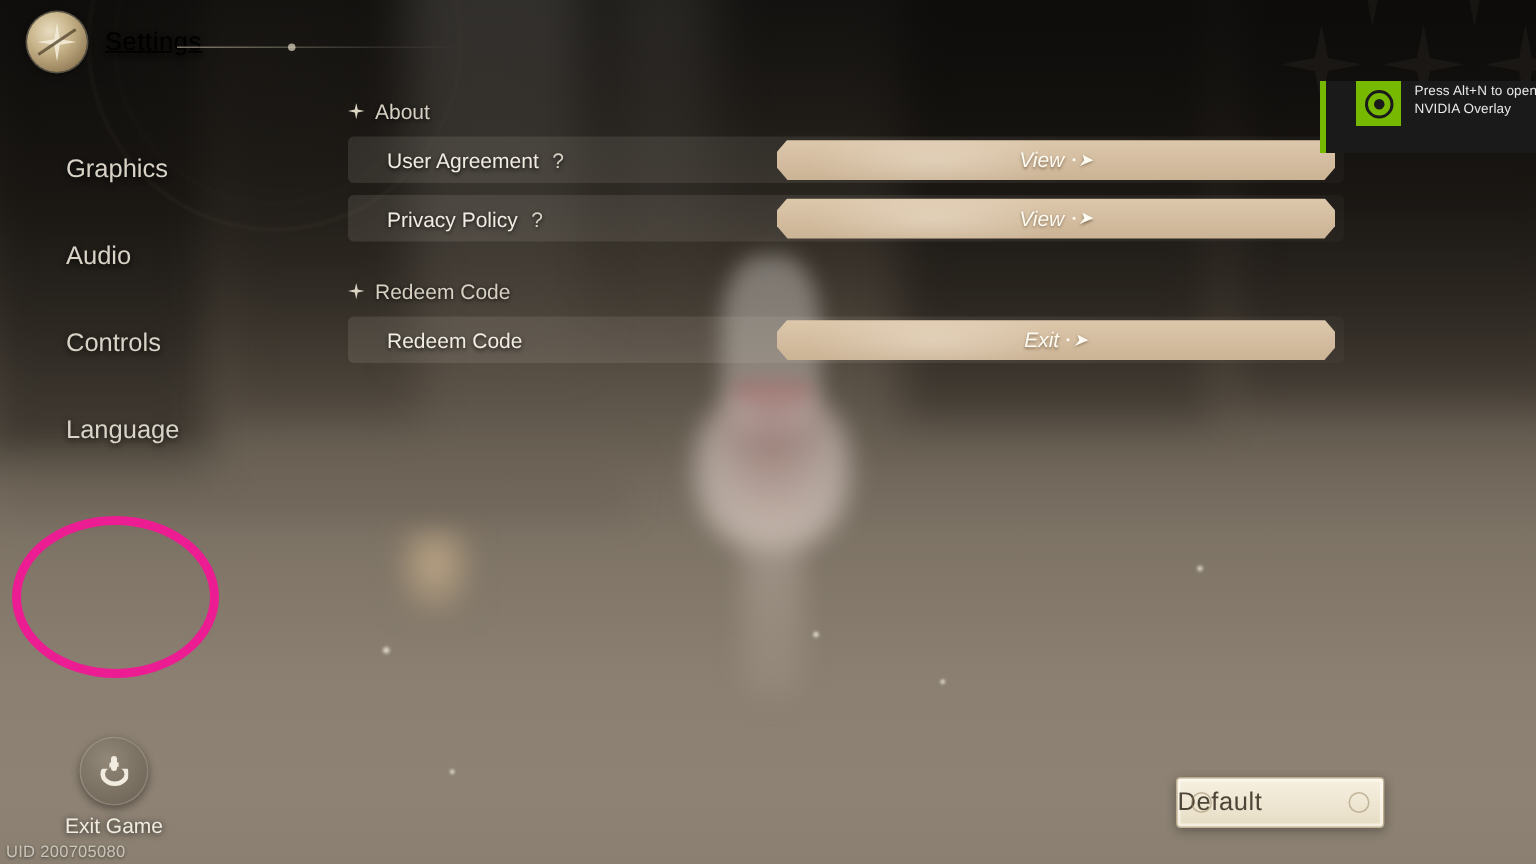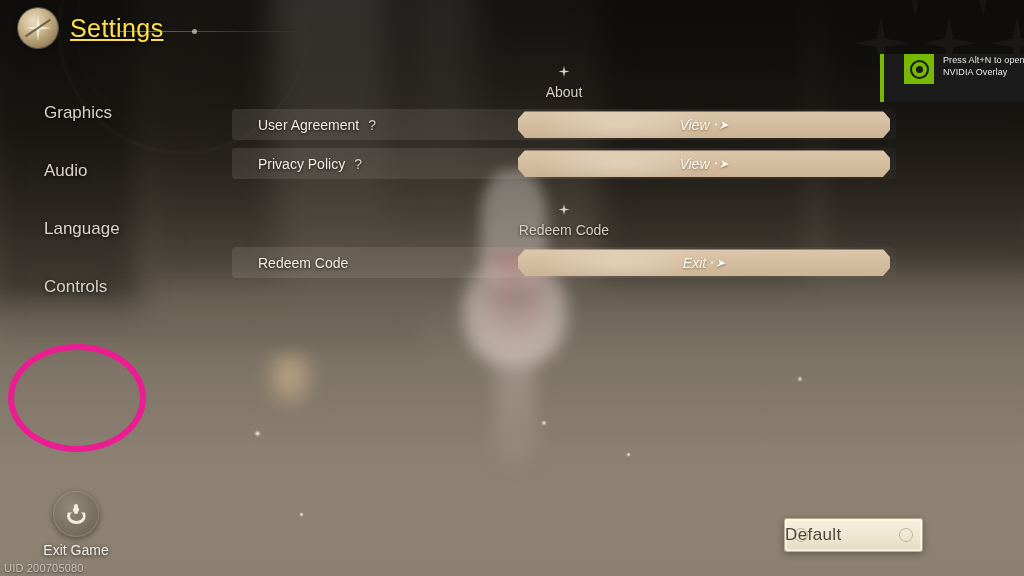--- a/index.html
+++ b/index.html
@@ -164,21 +164,21 @@
     background: #f2ead6;
     clip-path: polygon(50% 0%, 57% 43%, 100% 50%, 57% 57%, 50% 100%, 43% 57%, 0% 50%, 43% 43%);
     opacity: .92;
   }
   .header-emblem .bar {
     position: absolute; width: 30px; height: 2px; background: rgba(80,66,44,.75);
     transform: rotate(-34deg);
   }
 
   .header-title {
-    font-size: 25px; color: #fde047; letter-spacing: .4px;
+    font-size: 17px; color: #000000; letter-spacing: .4px;
     text-shadow: 0 2px 5px rgba(0,0,0,.85);
     text-decoration: underline;
   }
 
   .header-rule {
     position: absolute; left: 118px; top: 31px; width: 190px; height: 1px;
     background: linear-gradient(90deg, rgba(214,204,182,.55), rgba(214,204,182,.12) 70%, rgba(214,204,182,0));
   }
   .header-rule::after {
     content: ""; position: absolute; left: 74px; top: -2px;
@@ -243,21 +243,20 @@
   }
 
   
   .content { position: absolute; left: 232px; top: 66px; width: 664px; }
 
   .sec-head {
     display: flex; align-items: center; gap: 7px;
     font-size: 14px; color: #d6cfc2;
     text-shadow: 0 1px 3px rgba(0,0,0,.85);
     margin-bottom: 9px;
-    flex-direction: column;
   }
   .sec-head .spark {
     width: 11px; height: 11px; background: #ddd5c4;
     clip-path: polygon(50% 0%, 59% 41%, 100% 50%, 59% 59%, 50% 100%, 41% 59%, 0% 50%, 41% 41%);
   }
 
   .row {
     position: relative;
     height: 31px; margin-bottom: 8px;
     display: flex; align-items: center;
@@ -434,25 +433,25 @@
 
     <div class="side-item">
       <span>Graphics</span>
     </div>
 
     <div class="side-item">
       <span>Audio</span>
     </div>
 
     <div class="side-item">
+      <span>Controls</span>
+    </div>
+
+    <div class="side-item">
       <span>Language</span>
-    </div>
-
-    <div class="side-item">
-      <span>Controls</span>
     </div>
 
 
   </div>
 
   <div class="annot-circle"></div>
 
   <div class="content">
 
     <div class="sec-head">

